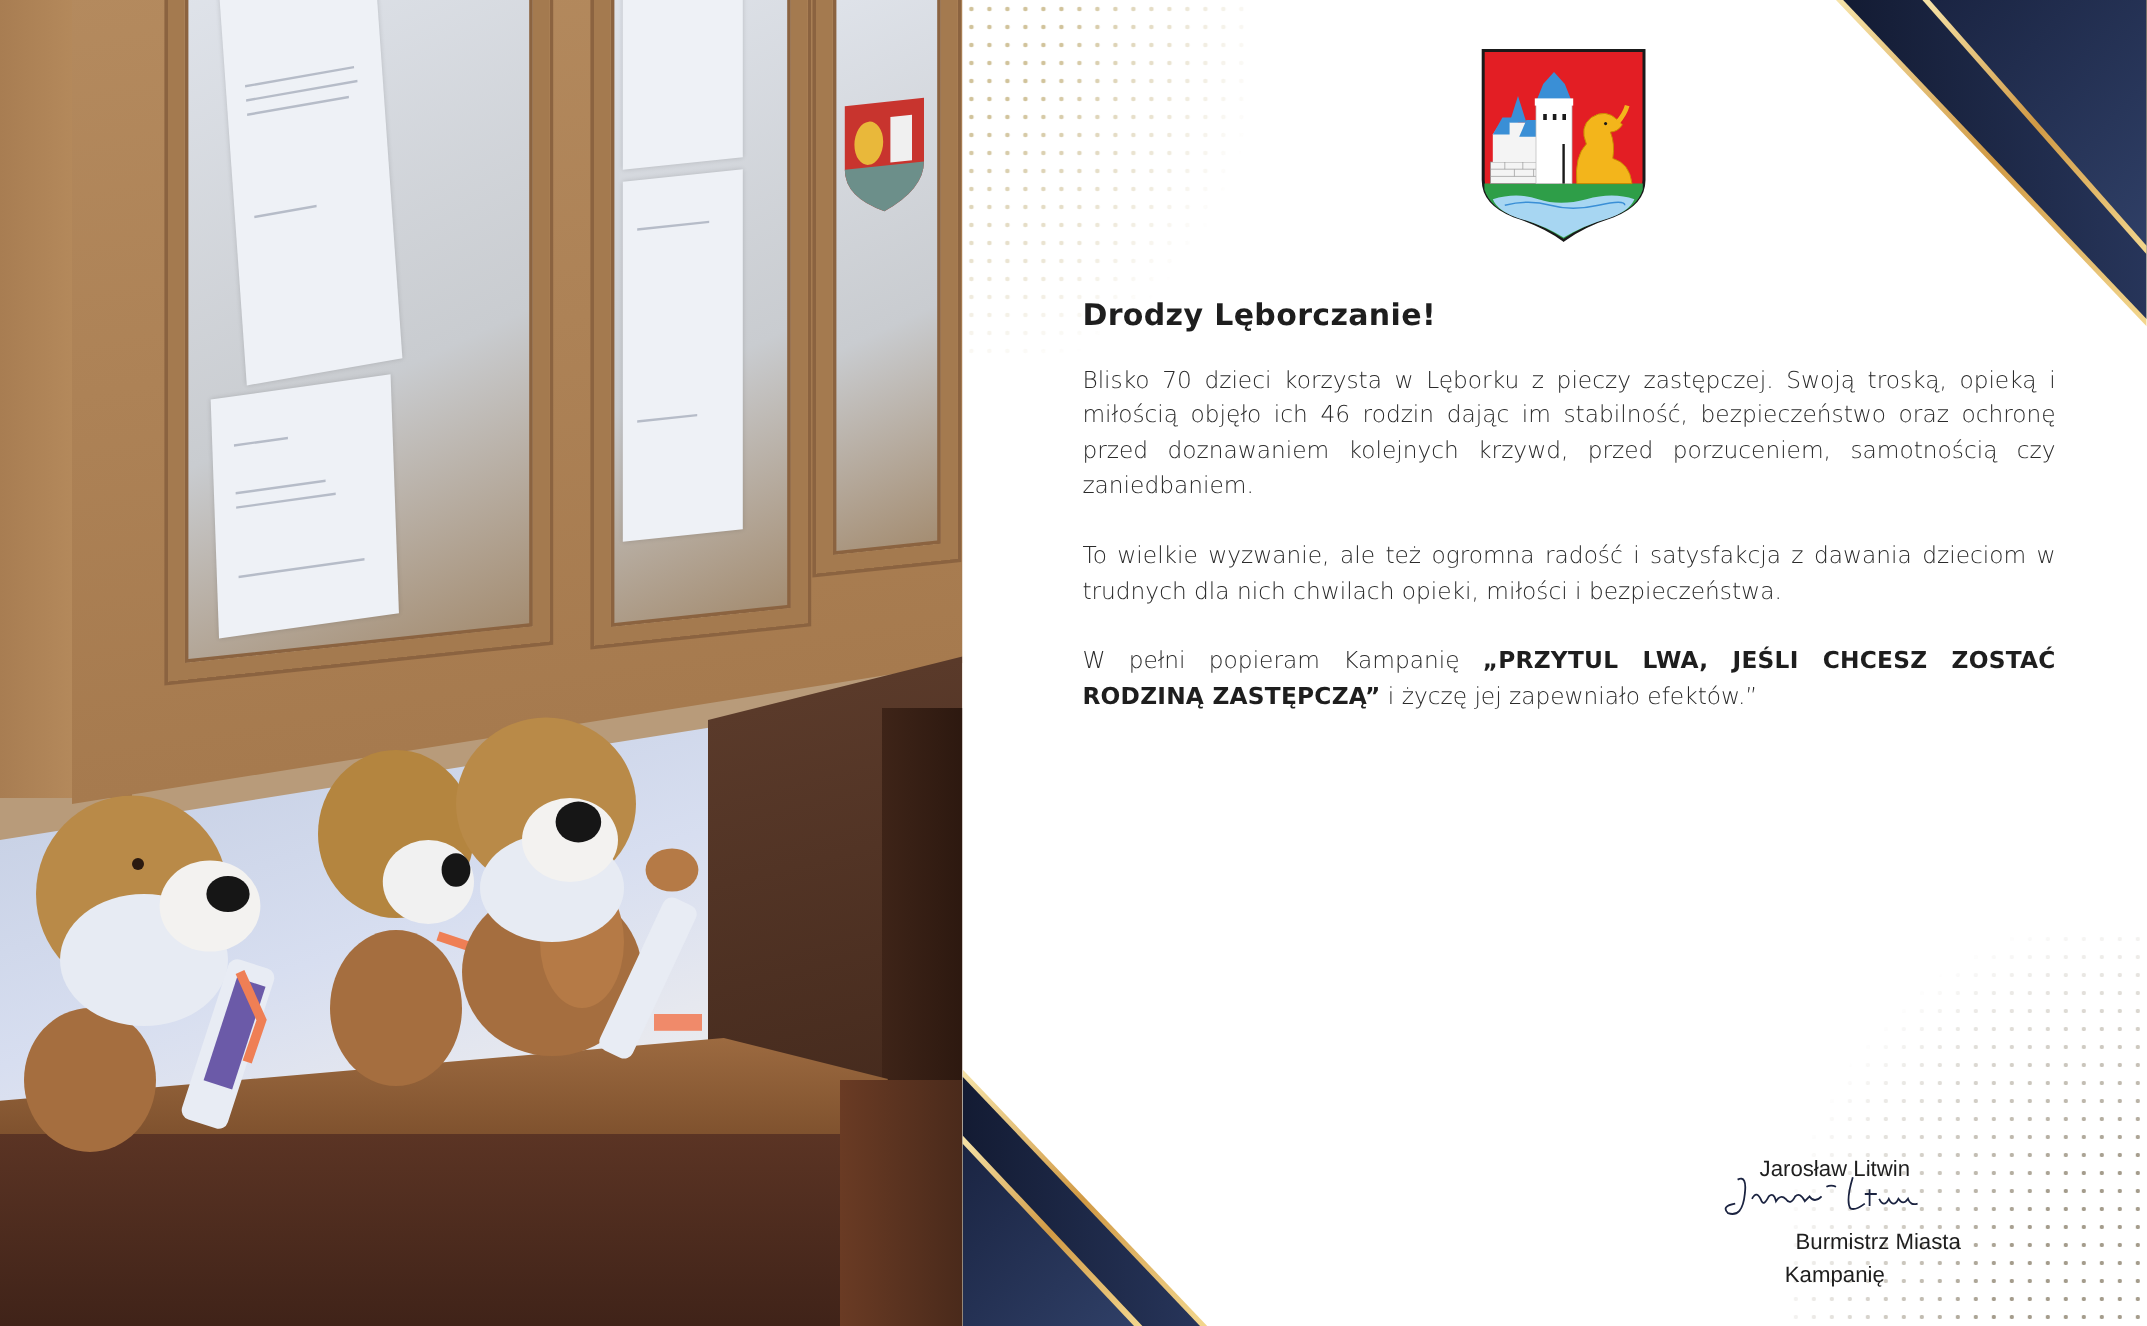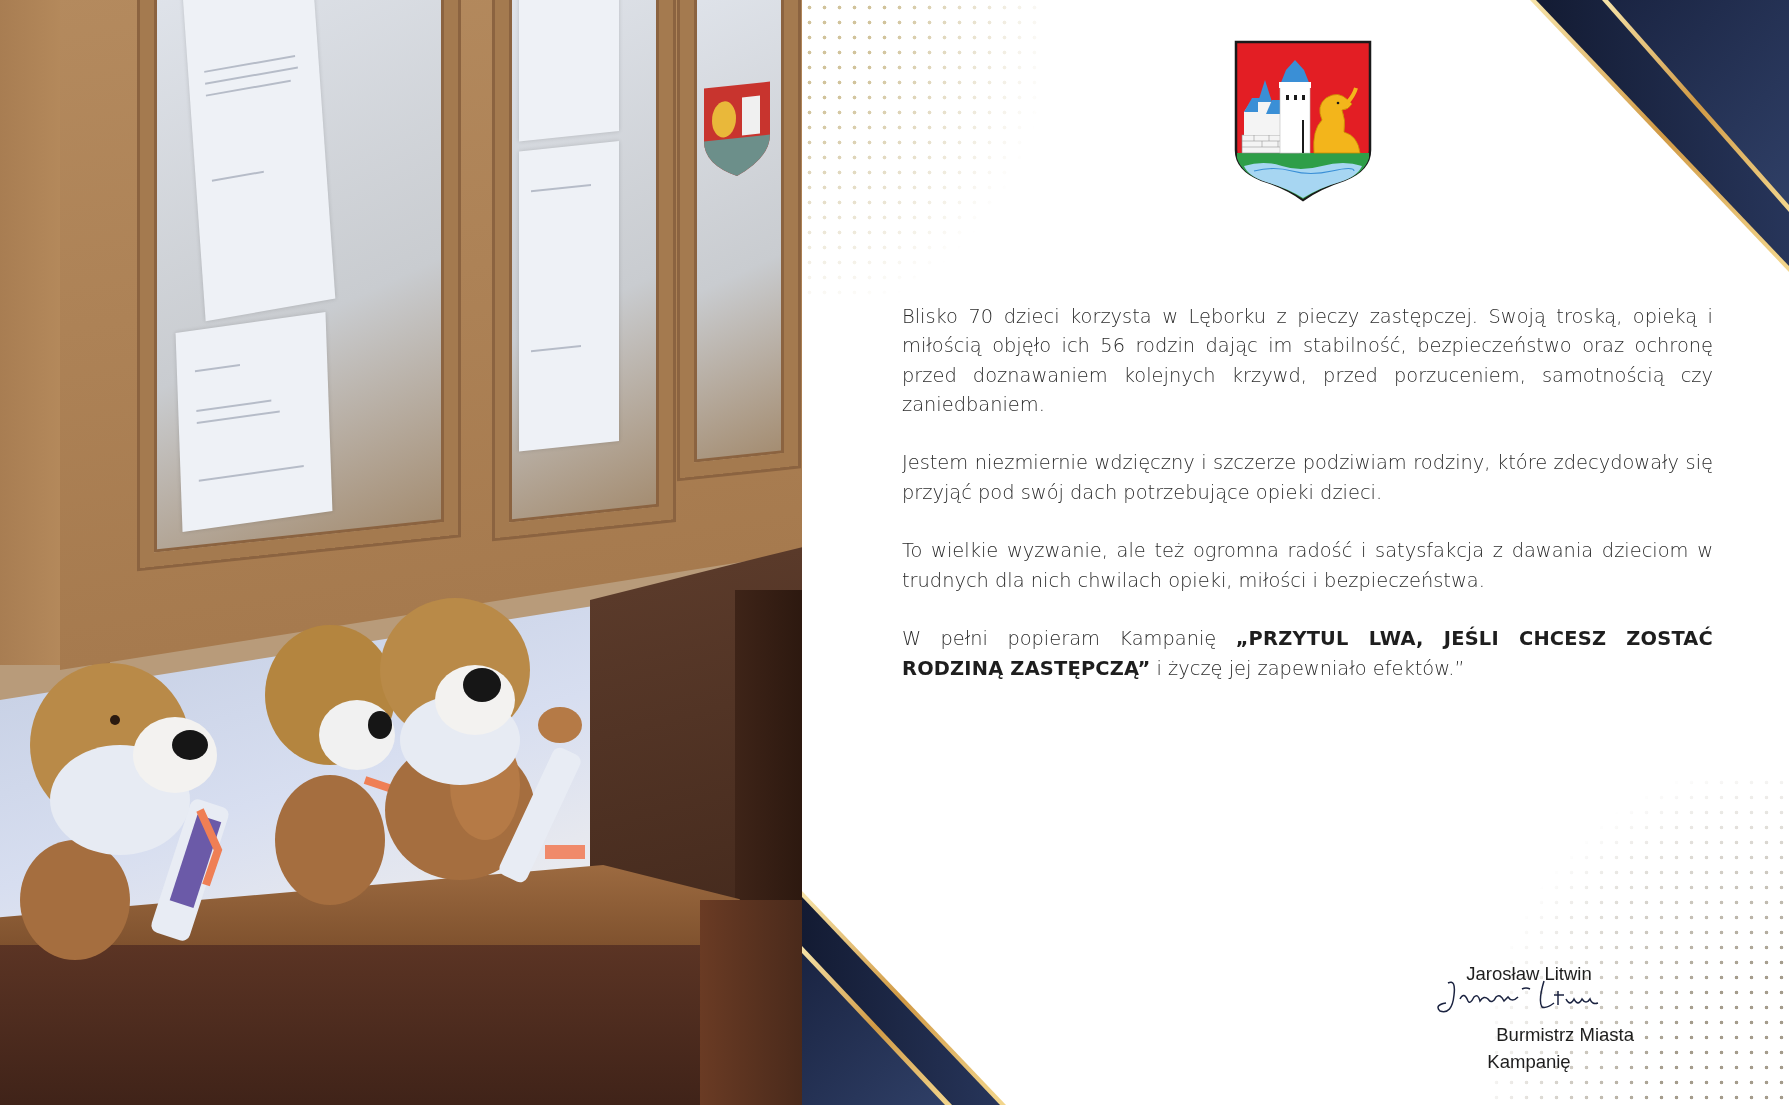--- a/index.html
+++ b/index.html
@@ -175,24 +175,24 @@
     <rect x="52" y="55" width="3" height="5" fill="#1a1a1a"></rect>
       <rect x="60" y="55" width="3" height="5" fill="#1a1a1a"></rect>
       <rect x="68" y="55" width="3" height="5" fill="#1a1a1a"></rect>
     <rect x="68" y="80" width="2" height="33" fill="#1a1a1a"></rect>
 
     <path d="M80 113 Q78 90 88 80 Q82 66 92 58 Q104 50 114 60 L118 64 Q114 70 108 70 Q112 80 110 92 Q124 96 126 113 Z" fill="#f3b51b" stroke="#c98a00" stroke-width=".8"></path>
     <path d="M114 62 Q120 55 122 48" stroke="#f3b51b" stroke-width="4" fill="none"></path>
     <circle cx="104" cy="63" r="1.3" fill="#1a1a1a"></circle>
   </svg>
 
+  <div class="heading">Drodzy Lęborczanie!</div>
 
   <div class="body">
-    <p>Blisko 70 dzieci korzysta w Lęborku z pieczy zastępczej. Swoją troską, opieką i miłością objęło ich 56 rodzin dając im stabilność, bezpieczeństwo oraz ochronę przed doznawaniem kolejnych krzywd, przed porzuceniem, samotnością czy zaniedbaniem.</p>
-    <p>Jestem niezmiernie wdzięczny i szczerze podziwiam rodziny, które zdecydowały się przyjąć pod swój dach potrzebujące opieki dzieci.</p>
+    <p>Blisko 70 dzieci korzysta w Lęborku z pieczy zastępczej. Swoją troską, opieką i miłością objęło ich 46 rodzin dając im stabilność, bezpieczeństwo oraz ochronę przed doznawaniem kolejnych krzywd, przed porzuceniem, samotnością czy zaniedbaniem.</p>
     <p>To wielkie wyzwanie, ale też ogromna radość i satysfakcja z dawania dzieciom w trudnych dla nich chwilach opieki, miłości i bezpieczeństwa.</p>
     <p><span>W pełni popieram Kampanię </span><b>„PRZYTUL LWA, JEŚLI CHCESZ ZOSTAĆ RODZINĄ ZASTĘPCZĄ”</b><span> i życzę jej zapewniało efektów.”</span></p>
   </div>
 
   <svg class="scrawl" viewBox="0 0 200 50">
     <path d="M14 8 Q22 4 20 20 Q18 40 6 36 Q0 30 12 28 M26 24 Q30 16 34 26 Q36 30 40 22 Q44 18 46 26 Q50 20 54 24 Q58 30 62 22 Q66 18 70 26 L74 22 Q78 28 84 22 M88 14 Q92 12 96 14 M110 6 Q104 26 108 32 Q112 34 120 28 M124 16 V30 M120 20 H130 M132 24 Q136 32 140 24 Q144 32 148 24 Q152 30 156 24 Q158 30 164 28" stroke="#1b2340" stroke-width="1.5" fill="none"></path>
   </svg>
 
   <div class="sig">
     <span class="name">Jarosław Litwin</span>

